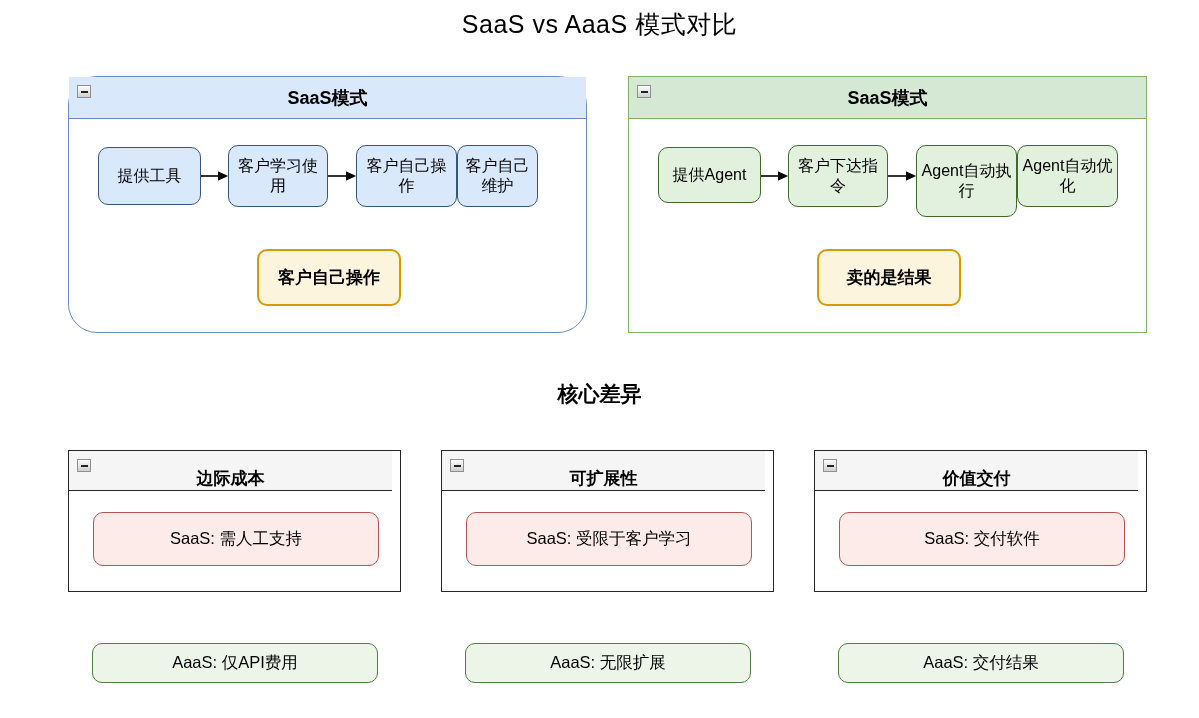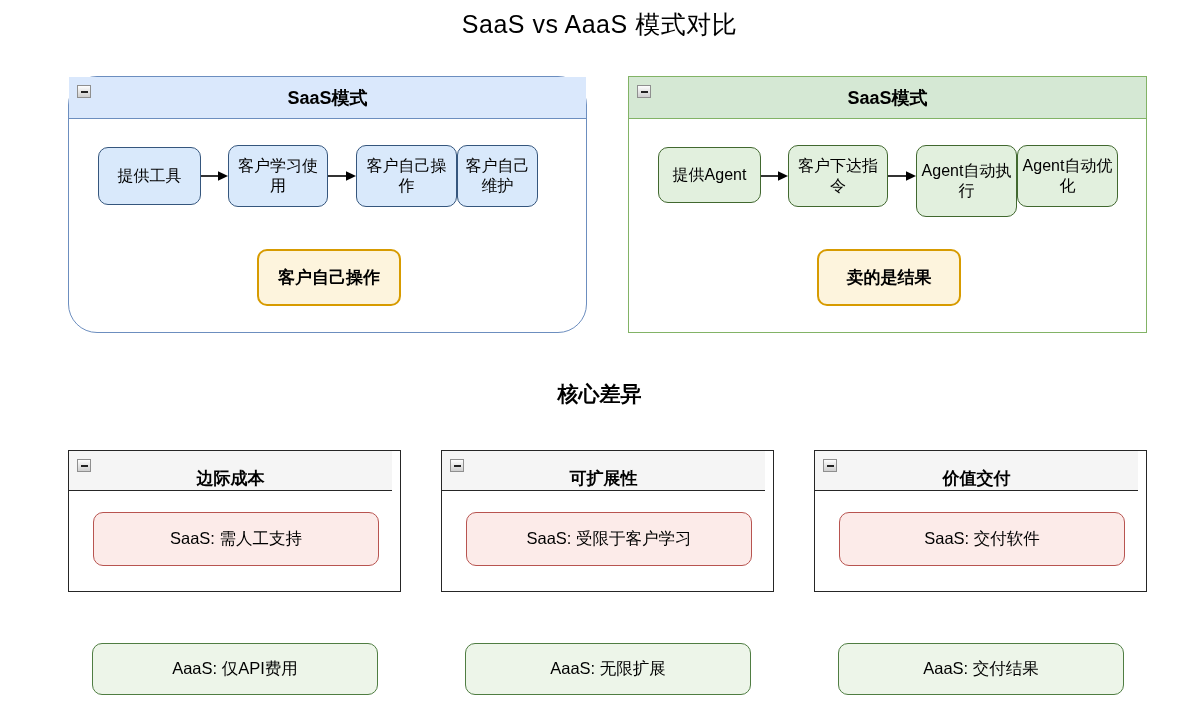--- a/index.html
+++ b/index.html
@@ -41,21 +41,21 @@
 
   
   .card{position:absolute;width:333px;height:142px;background:#fff;box-sizing:border-box;
     border:1.6px solid var(--card-border,#262626);}
   .card-header{position:absolute;left:0;top:0;right:8px;height:40px;display:flex;align-items:flex-end;justify-content:center;
     background:var(--card-header-fill,#f5f5f5);border-bottom:1.6px solid var(--card-border,#262626);box-sizing:border-box;}
   .card-title{font-size:17px;font-weight:bold;}
   .saas-item{position:absolute;left:24px;top:61px;width:286px;height:54px;box-sizing:border-box;border-radius:10px;
     background:var(--saas-item-fill,#fcebe9);border:1.8px solid var(--saas-item-border,#b85450);
     display:flex;align-items:center;justify-content:center;font-size:16.5px;}
-  .aaas-item{position:absolute;width:286px;height:52px;box-sizing:border-box;border-radius:10px;
+  .aaas-item{position:absolute;width:286px;height:40px;box-sizing:border-box;border-radius:10px;
     background:var(--aaas-item-fill,#edf5e9);border:1.8px solid var(--aaas-item-border,#4f7d42);
     display:flex;align-items:center;justify-content:center;font-size:16.5px;}
 </style>
 </head>
 <body style="background: rgb(255, 255, 255);">
 
 <div class="canvas">
 
   <h1 class="main-title">SaaS vs AaaS 模式对比</h1>
 

